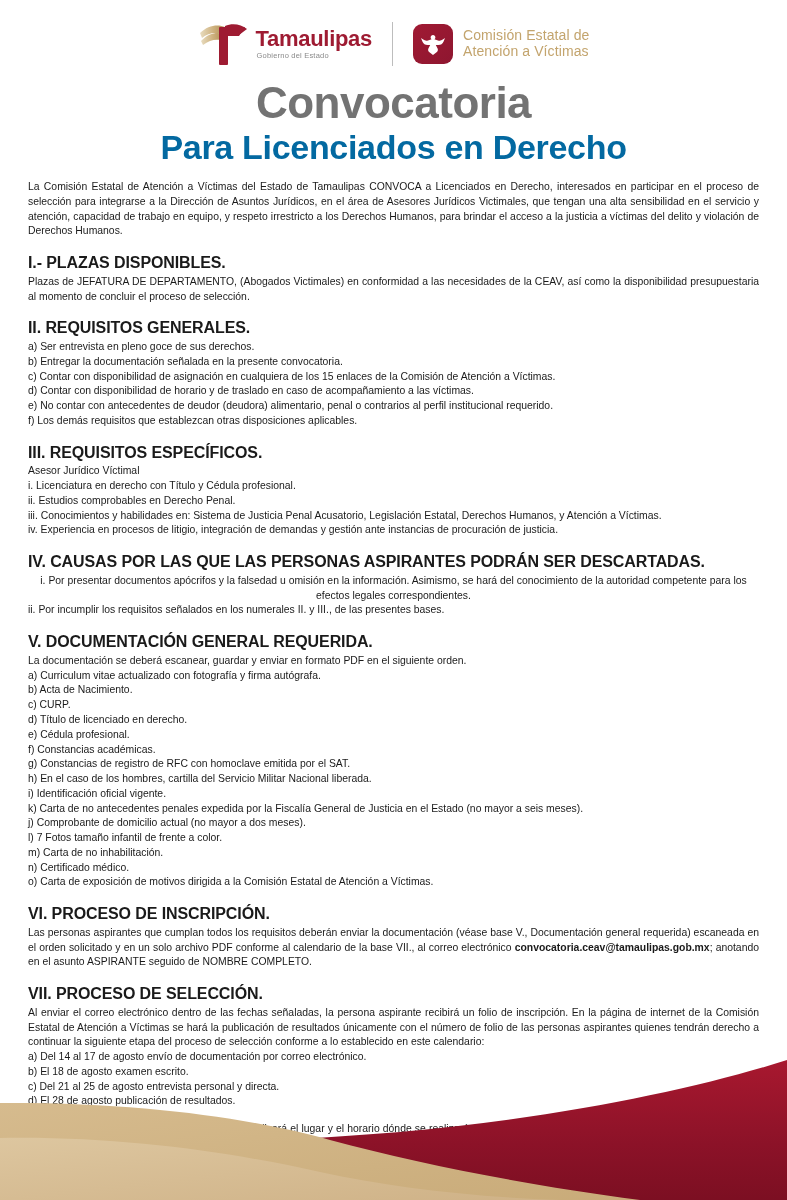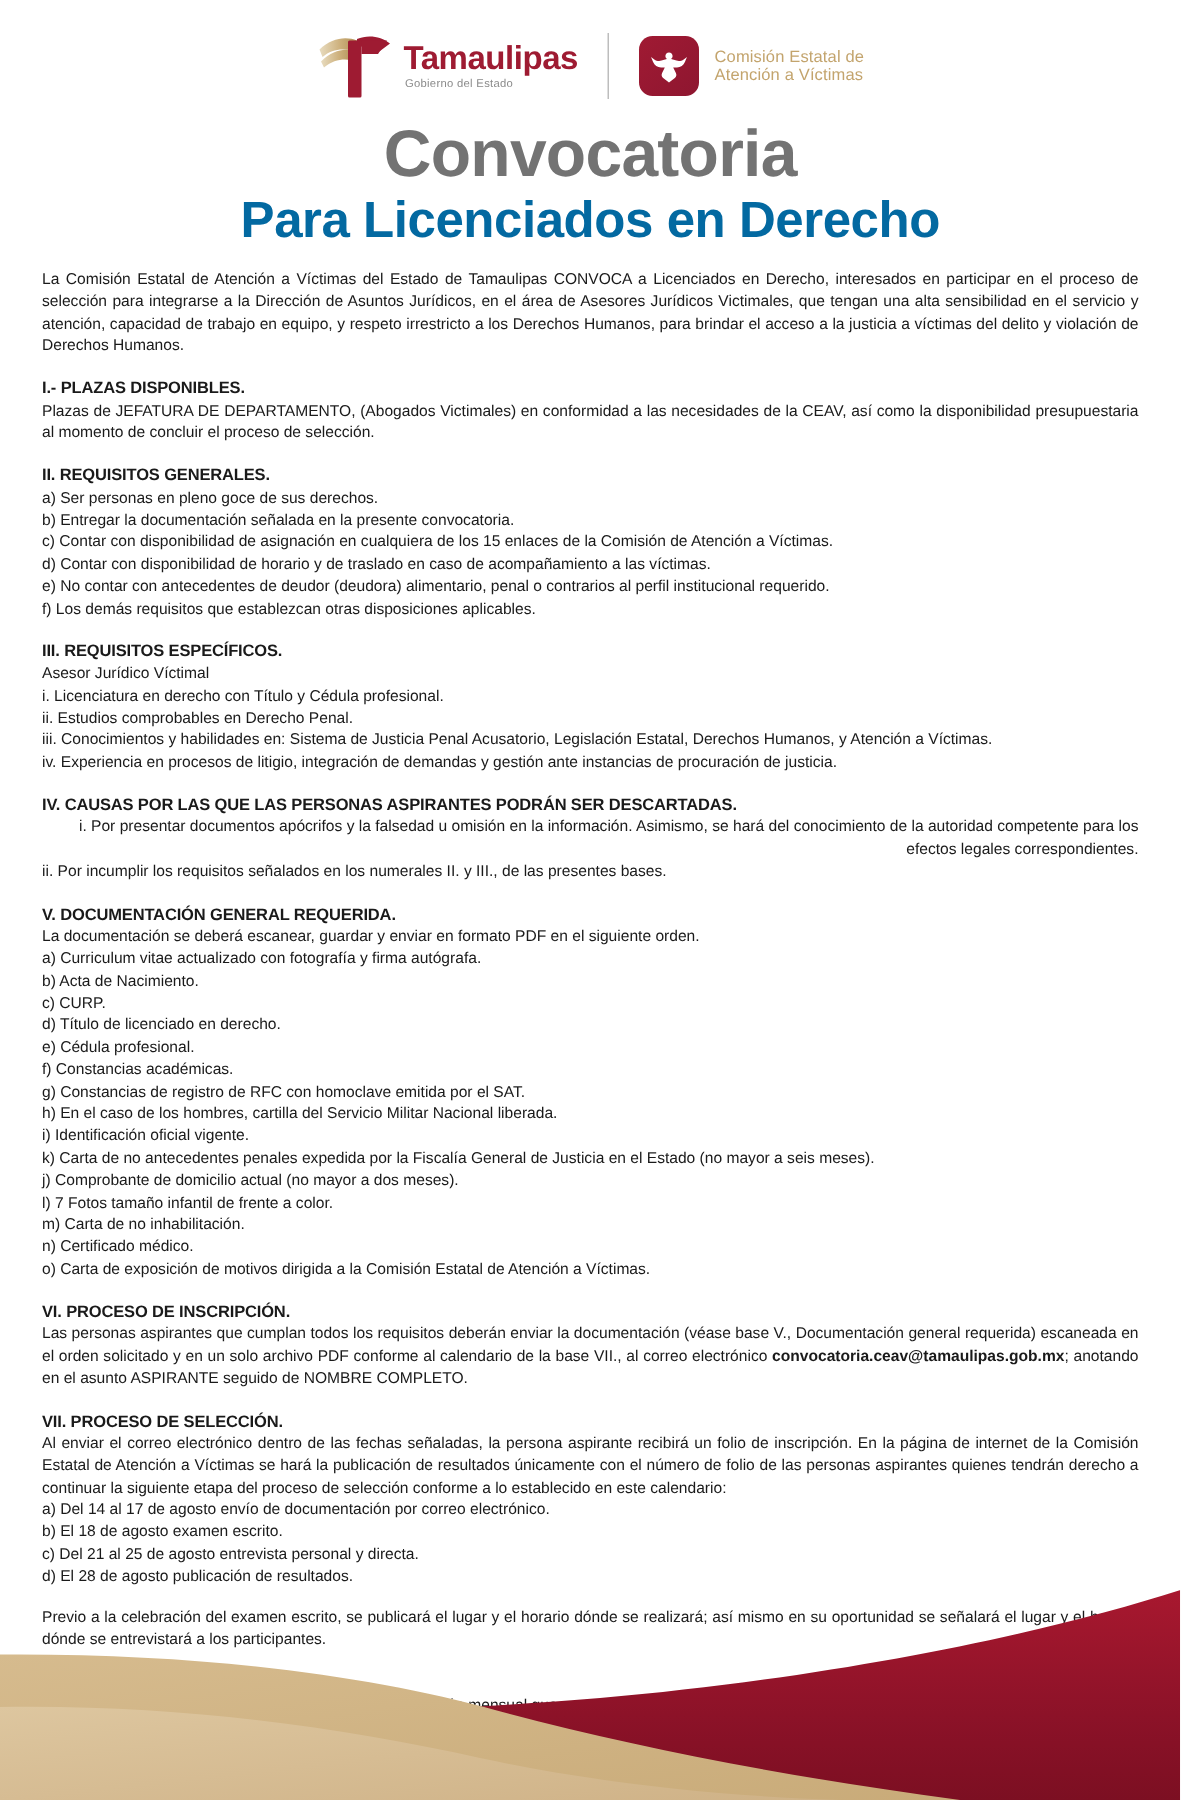--- a/index.html
+++ b/index.html
@@ -83,21 +83,21 @@
     align-items: center;
     justify-content: center;
     flex: 0 0 auto;
   }
   .ceav-words {
     display: flex;
     flex-direction: column;
     line-height: 1.12;
   }
   .ceav-l1, .ceav-l2 {
-    font-size: 11px;
+    font-size: 14px;
     color: #c3a46d;
     letter-spacing: 0.1px;
   }
 
   
   .title-block {
     position: absolute;
     top: 80px;
     left: 0;
     width: 787px;
@@ -126,24 +126,24 @@
     left: 28px;
     width: 731px;
     color: #1a1a1a;
     font-size: 10.4px;
     line-height: 1.42;
   }
   .para {
     margin: 0 0 0 0;
     text-align: justify;
   }
-  .para.left { text-align: right; }
+  .para.left { text-align: center; }
   .sec-head {
     font-weight: bold;
-    font-size: 11px;
+    font-size: 16px;
     margin: 0;
     letter-spacing: -0.1px;
   }
   .gap-md { height: 13px; }
   .email { font-weight: bold; margin-top: 48px; }
   .item { margin: 0; text-align: left; }
 
   
   .waves {
     position: absolute;
@@ -209,21 +209,21 @@
   <div class="content">
 
     <p class="para">La Comisión Estatal de Atención a Víctimas del Estado de Tamaulipas CONVOCA a Licenciados en Derecho, interesados en participar en el proceso de selección para integrarse a la Dirección de Asuntos Jurídicos, en el área de Asesores Jurídicos Victimales, que tengan una alta sensibilidad en el servicio y atención, capacidad de trabajo en equipo, y respeto irrestricto a los Derechos Humanos, para brindar el acceso a la justicia a víctimas del delito y violación de Derechos Humanos.</p>
     <div class="gap-md"></div>
 
     <div class="sec-head">I.- PLAZAS DISPONIBLES.</div>
     <p class="para">Plazas de JEFATURA DE DEPARTAMENTO, (Abogados Victimales) en conformidad a las necesidades de la CEAV, así como la disponibilidad presupuestaria al momento de concluir el proceso de selección.</p>
     <div class="gap-md"></div>
 
     <div class="sec-head">II. REQUISITOS GENERALES.</div>
-    <p class="item">a) Ser personas en pleno goce de sus derechos.</p>
+    <p class="item">a) Ser entrevista en pleno goce de sus derechos.</p>
     <p class="item">b) Entregar la documentación señalada en la presente convocatoria.</p>
     <p class="item">c) Contar con disponibilidad de asignación en cualquiera de los 15 enlaces de la Comisión de Atención a Víctimas.</p>
     <p class="item">d) Contar con disponibilidad de horario y de traslado en caso de acompañamiento a las víctimas.</p>
     <p class="item">e) No contar con antecedentes de deudor (deudora) alimentario, penal o contrarios al perfil institucional requerido.</p>
     <p class="item">f) Los demás requisitos que establezcan otras disposiciones aplicables.</p>
     <div class="gap-md"></div>
 
     <div class="sec-head">III. REQUISITOS ESPECÍFICOS.</div>
     <p class="item">Asesor Jurídico Víctimal</p>
     <p class="item">i. Licenciatura en derecho con Título y Cédula profesional.</p>

